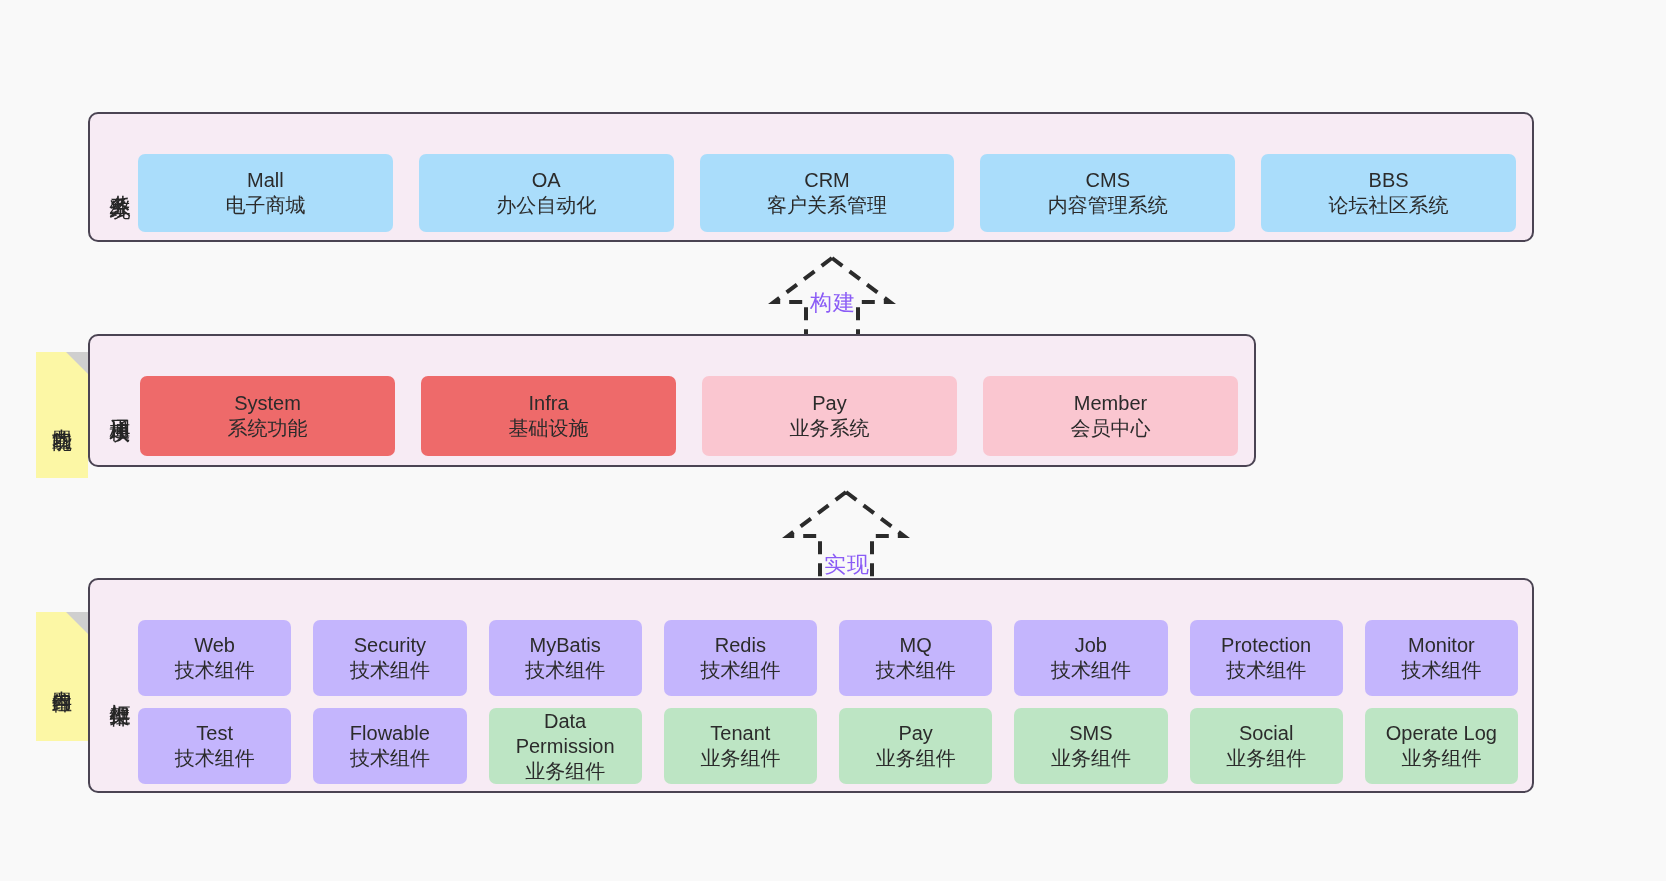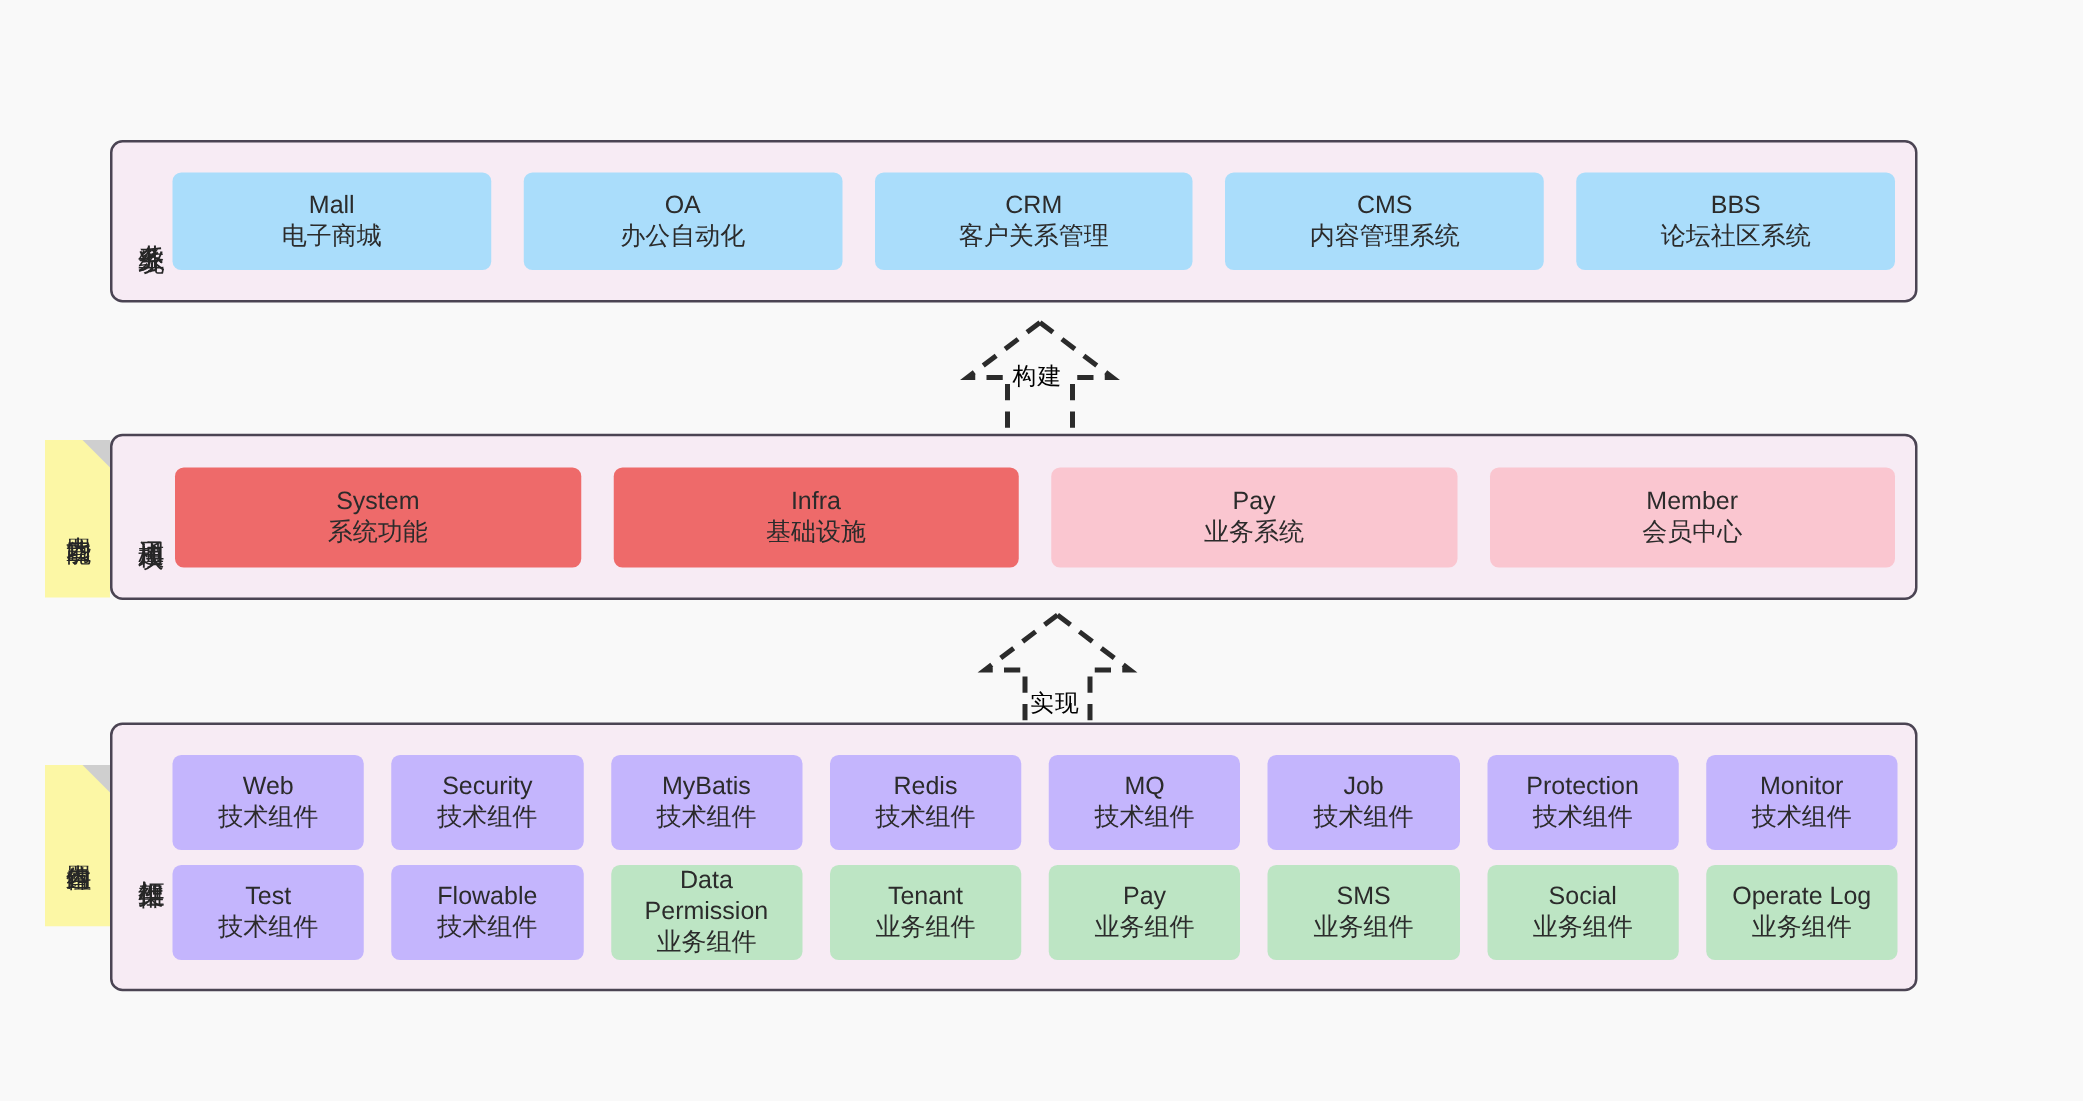--- a/index.html
+++ b/index.html
@@ -49,23 +49,23 @@
     writing-mode: vertical-rl;
     text-orientation: upright;
     color: #262626;
     white-space: nowrap;
   }
 
   .layer-body {
     flex: 1 1 auto;
     display: flex;
     flex-direction: column;
-    justify-content: center;
     padding: 0 16px 0 8px;
     gap: 14px;
+    margin-top: 40px;
   }
 
   .row {
     display: flex;
     flex-direction: row;
     gap: 26px;
   }
 
   .cell {
     flex: 1 1 0;
@@ -84,21 +84,21 @@
 
   
   .biz .cell      { height: 78px; background: #aaddfb; }
   .mod .cell      { height: 80px; background: #fac6d0; }
   .mod .cell.hot  { background: #ee6a6a; }
   .frm .cell      { height: 76px; background: #c4b5fd; }
   .frm .cell.soft { background: #bde5c4; }
 
   
   #layer-biz { left: 88px;  top: 112px; width: 1446px; height: 130px; }
-  #layer-mod { left: 88px;  top: 347px; width: 1446px; height: 133px; }
+  #layer-mod { left: 88px;  top: 334px; width: 1168px; height: 133px; }
   #layer-frm { left: 88px;  top: 578px; width: 1446px; height: 215px; }
 
   #layer-biz .layer-body { padding-left: 6px; }
   #layer-frm .row { gap: 22px; }
   #layer-frm .layer-body { gap: 12px; padding: 0 14px 0 6px; }
 
   
   .note {
     position: absolute;
     width: 52px;
@@ -127,22 +127,22 @@
   #note-mod { left: 36px; top: 352px; height: 126px; }
   #note-frm { left: 36px; top: 612px; height: 129px; }
 
   
   .connector {
     position: absolute;
     pointer-events: none;
   }
   .connector .conn-label {
     position: absolute;
-    font-size: 19px;
-    color: #000000;
+    font-size: 22px;
+    color: #8b5cf6;
     background: transparent;
     white-space: nowrap;
     letter-spacing: 1px;
   }
   #conn-build { left: 752px; top: 252px; width: 160px; height: 92px; }
   #conn-build .conn-label { left: 58px; top: 36px; }
   #conn-impl  { left: 766px; top: 486px; width: 160px; height: 92px; }
   #conn-impl  .conn-label { left: 58px; top: 36px; margin-top: 28px; }
 </style>
 </head>

